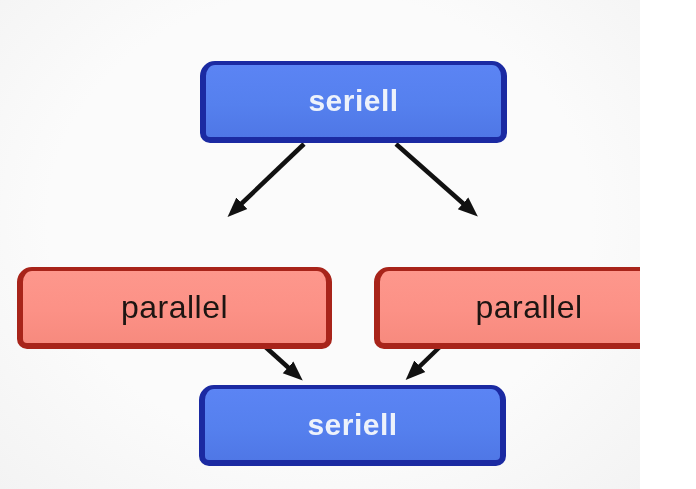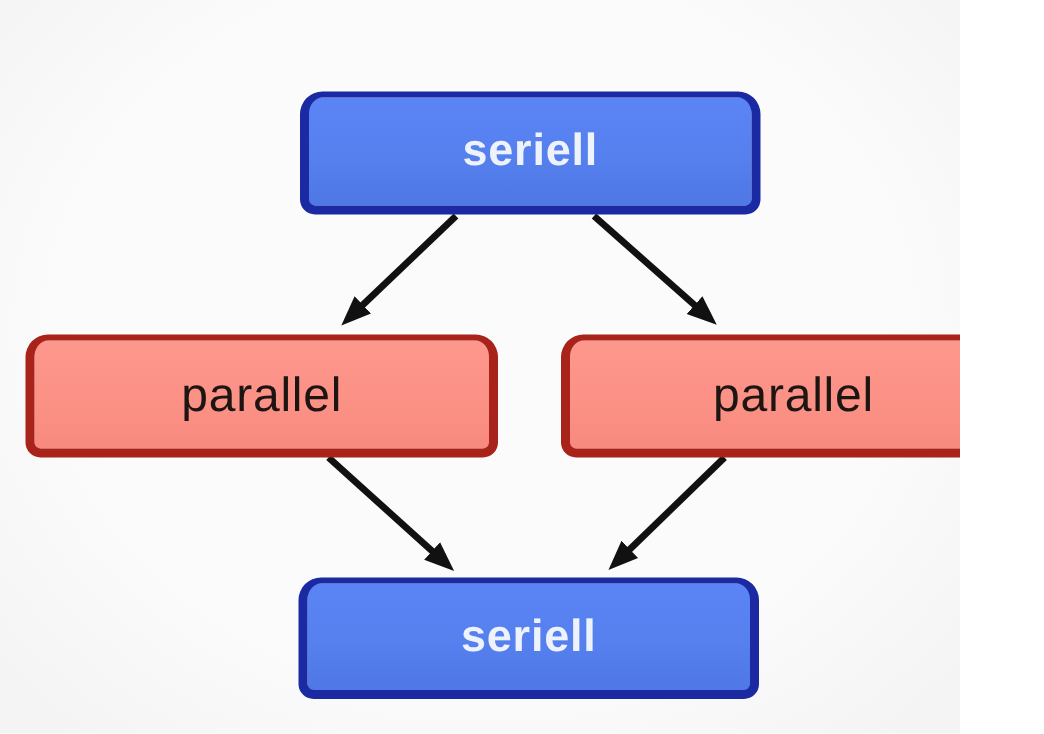--- a/index.html
+++ b/index.html
@@ -50,20 +50,21 @@
   }
   .node.seriell {
     background: linear-gradient(180deg, #5b84f4 0%, var(--seriell-fill, #5580ee) 55%, #4f77e6 100%);
     border-color: var(--seriell-border, #1b2aa2);
     color: var(--seriell-text, #edf2fb);
   }
   .node.parallel {
     background: linear-gradient(180deg, #fd978c 0%, var(--parallel-fill, #fc9186) 55%, #f78a7e 100%);
     border-color: var(--parallel-border, #a8241a);
     color: var(--parallel-text, #1d1512);
+    margin-top: 44px;
   }
   .node .label {
     line-height: 1;
     letter-spacing: 0.5px;
   }
   .node.seriell .label {
     font-size: 30px;
     font-weight: 700;
   }
   .node.parallel .label {

